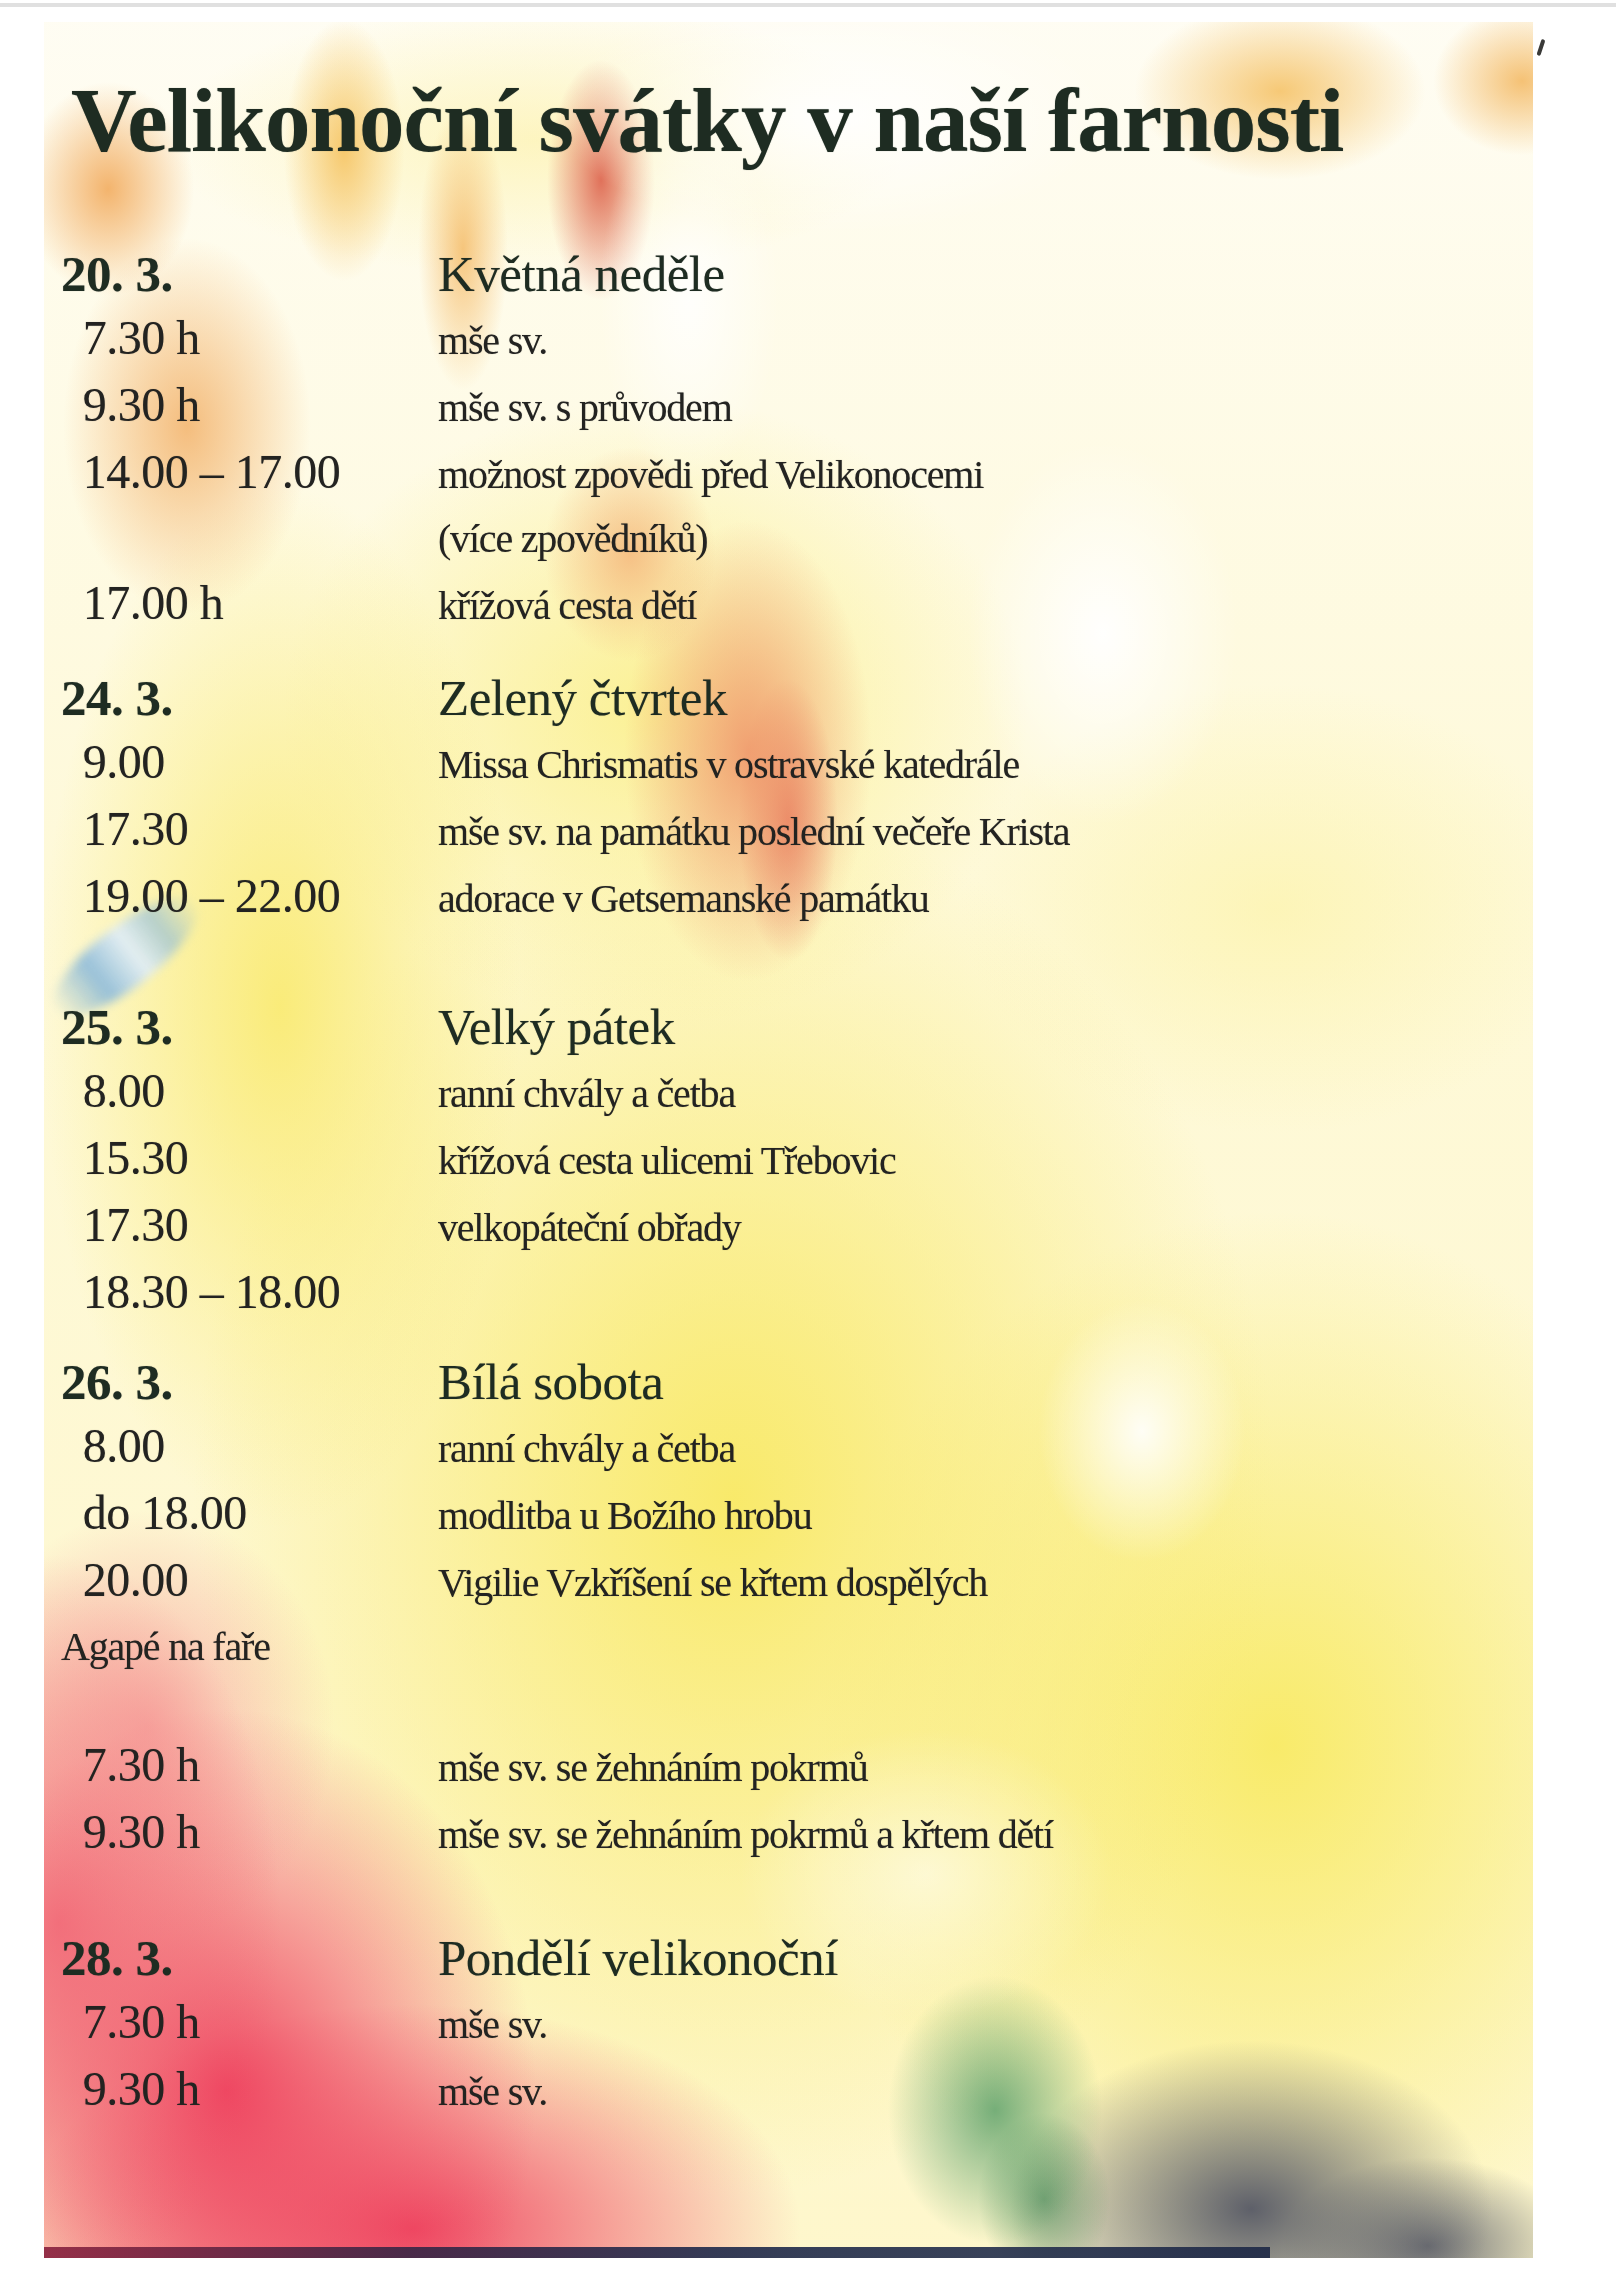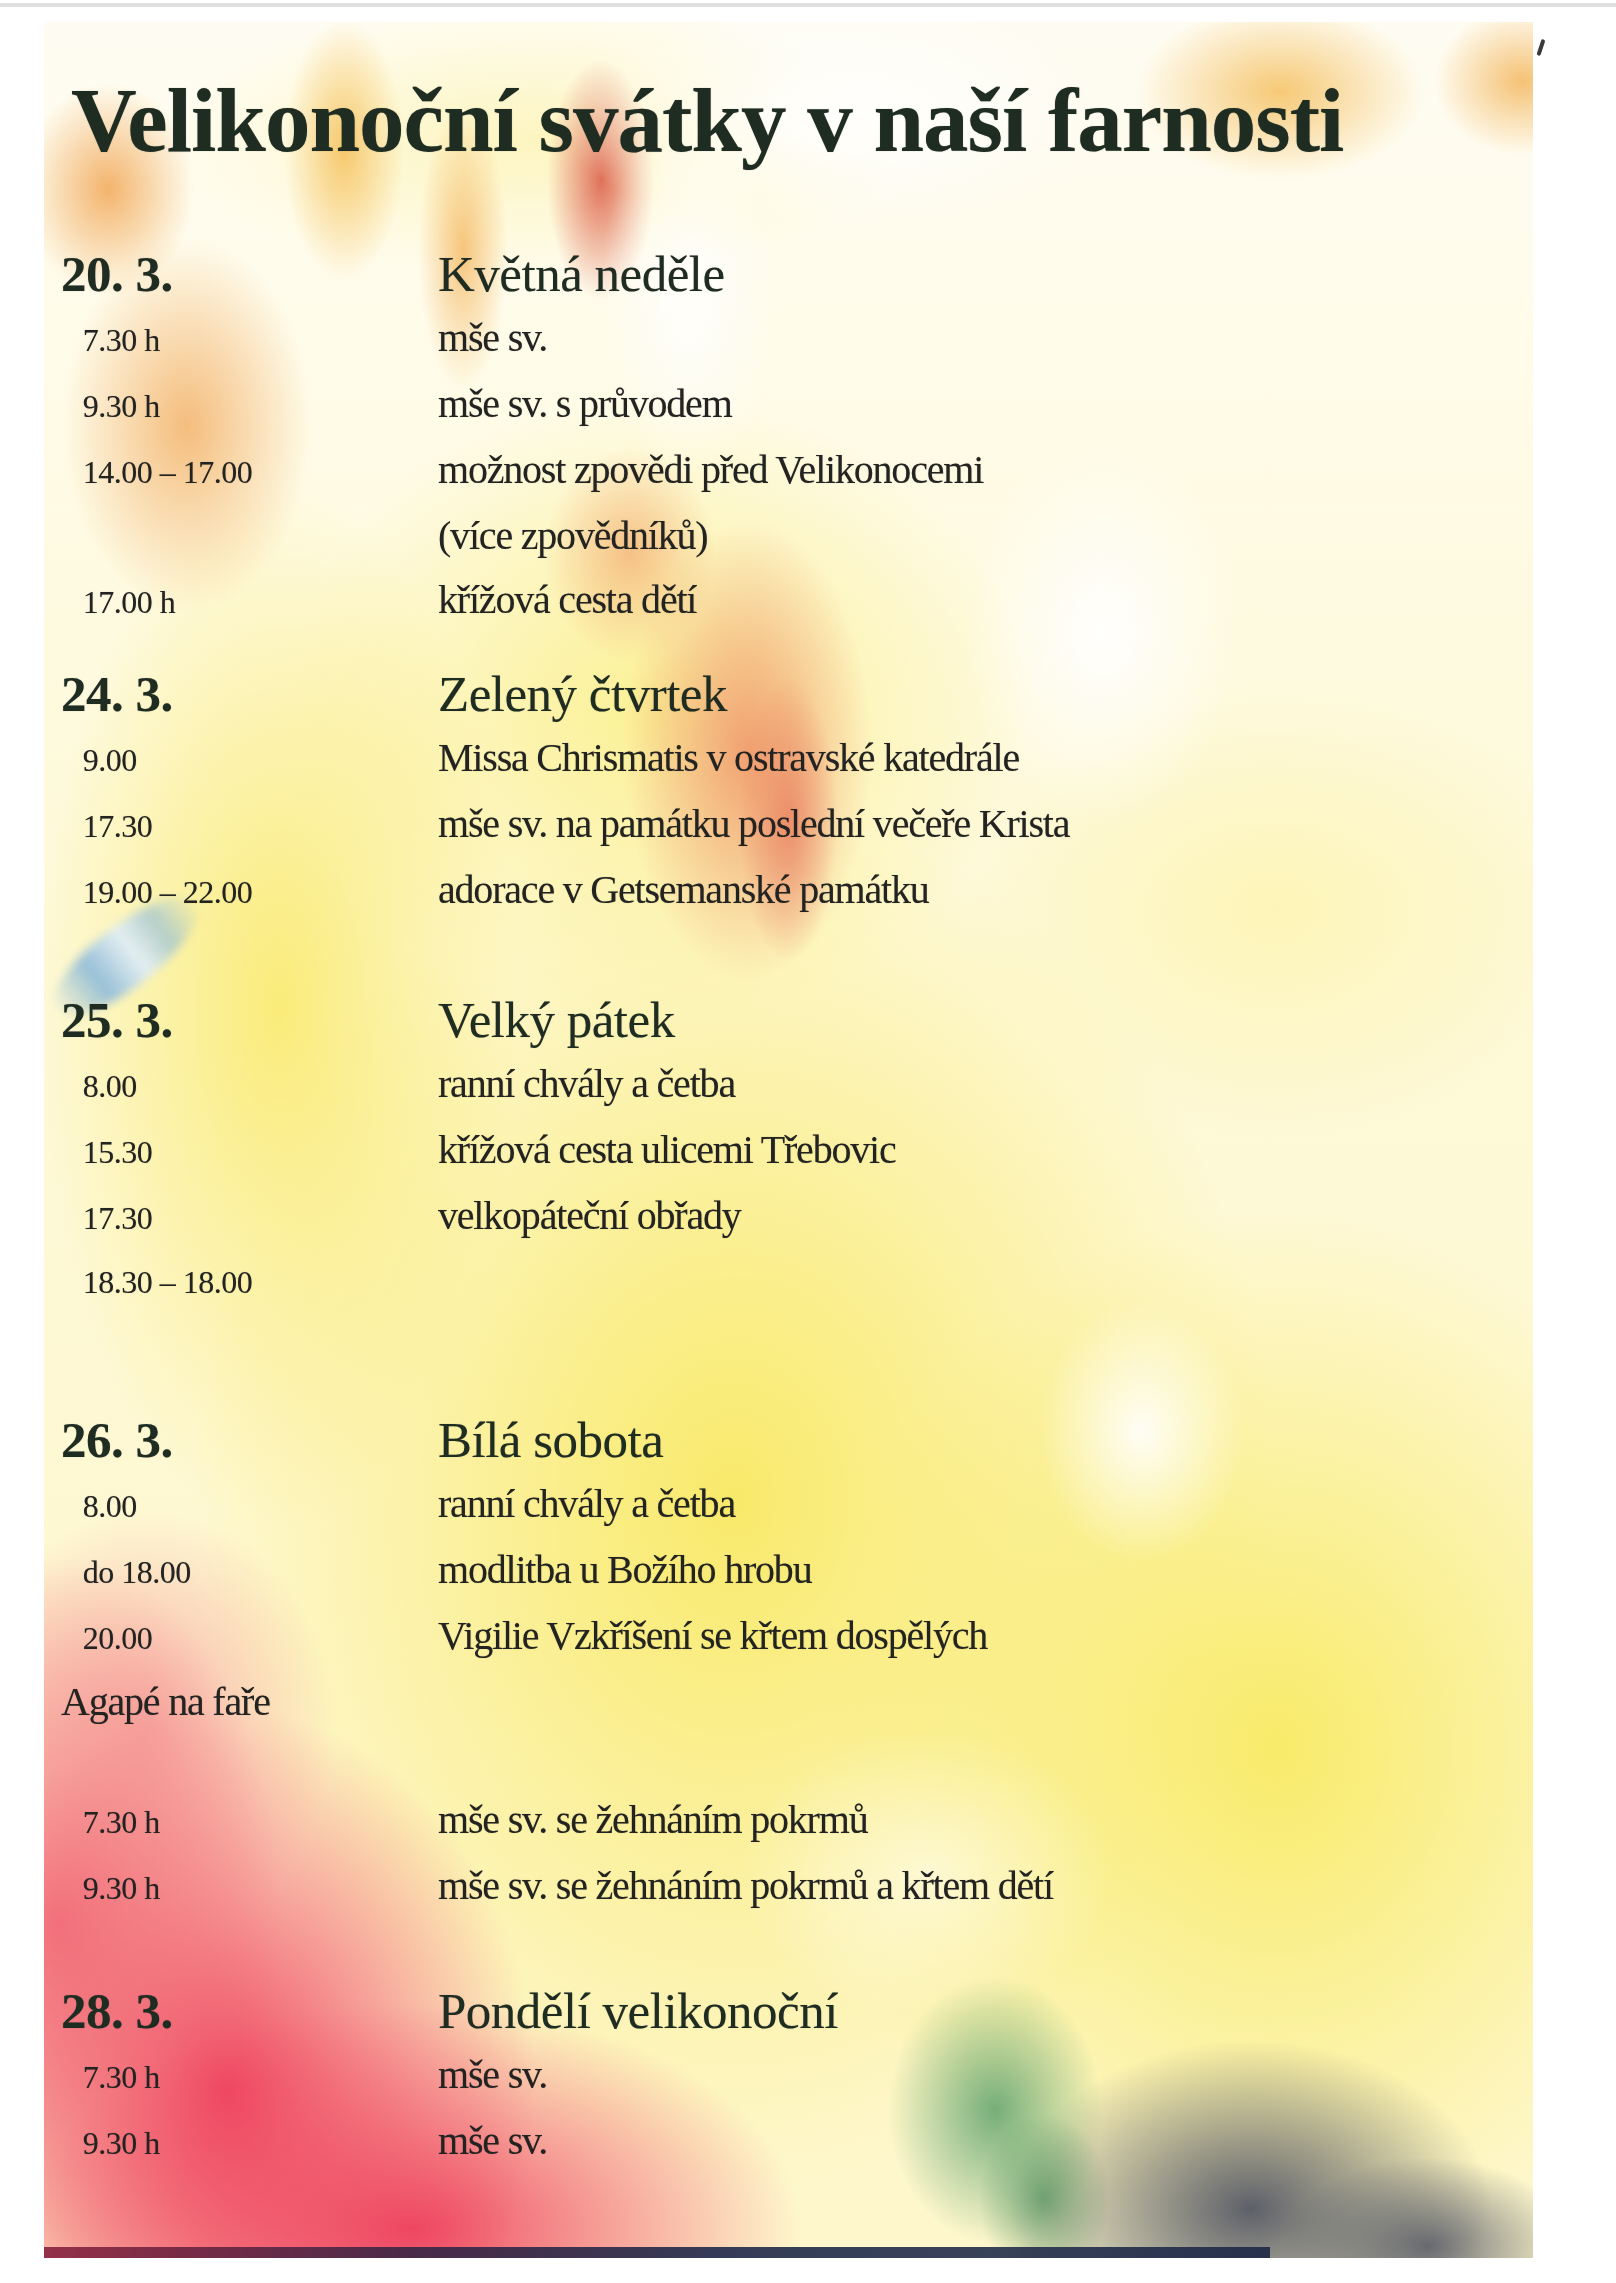--- a/index.html
+++ b/index.html
@@ -67,28 +67,28 @@
     background:#3a3a38;border-radius:2px;transform:rotate(18deg);}
 
   .title{position:absolute;left:71px;top:71px;margin:0;
     font-size:91px;font-weight:700;letter-spacing:-1px;line-height:1.1;
     color:var(--title-text,#1e2c22);
     text-shadow:0 0 1px rgba(25,40,30,.45);}
 
   .schedule{position:absolute;left:61px;top:242px;width:1517px;}
   .section + .section{margin-top:28px;}
   .section:nth-of-type(3){margin-top:64px;}
-  .section:nth-of-type(4){margin-top:94px;}
+  .section:nth-of-type(4){margin-top:26px;}
   .section:nth-of-type(5){margin-top:54px;}
   .section:nth-of-type(6){margin-top:59px;}
 
   .row{display:flex;align-items:baseline;}
   .row > div{line-height:64px;color:var(--body-text,#232321);}
   .time{flex:0 0 377px;box-sizing:border-box;padding-left:21.7px;
-        font-size:32px;letter-spacing:-0.5px;
+        font-size:48px;letter-spacing:-0.5px;
         text-shadow:0 0 1px rgba(30,30,30,.35);}
   .desc{flex:1;font-size:40px;letter-spacing:-1.2px;
         text-shadow:0 0 1px rgba(30,30,30,.35);}
   .row.header .time{padding-left:0;font-size:51px;font-weight:700;
         color:var(--title-text,#1b241f);}
   .row.header .desc{font-size:51px;font-weight:400;letter-spacing:-0.5px;
         color:var(--title-text,#1b241f);}
 </style>
 </head>
 <body>

